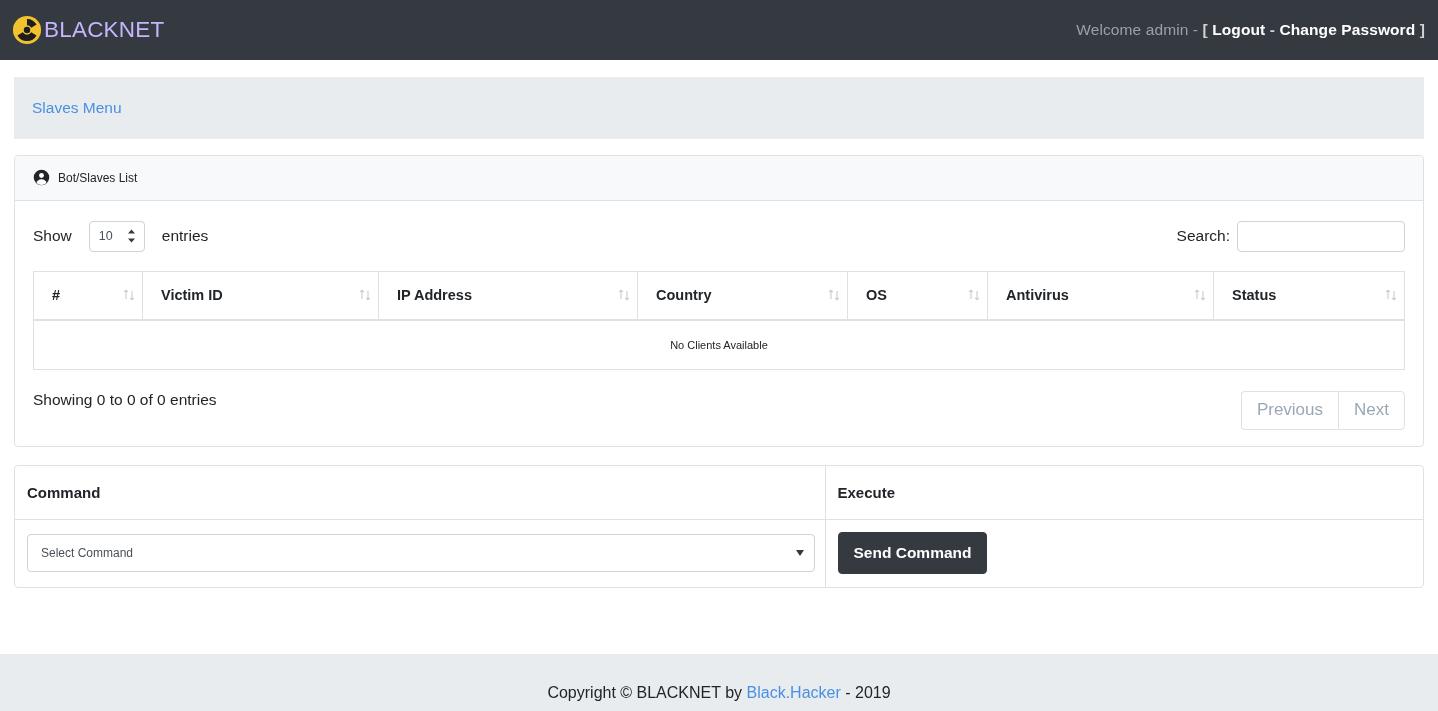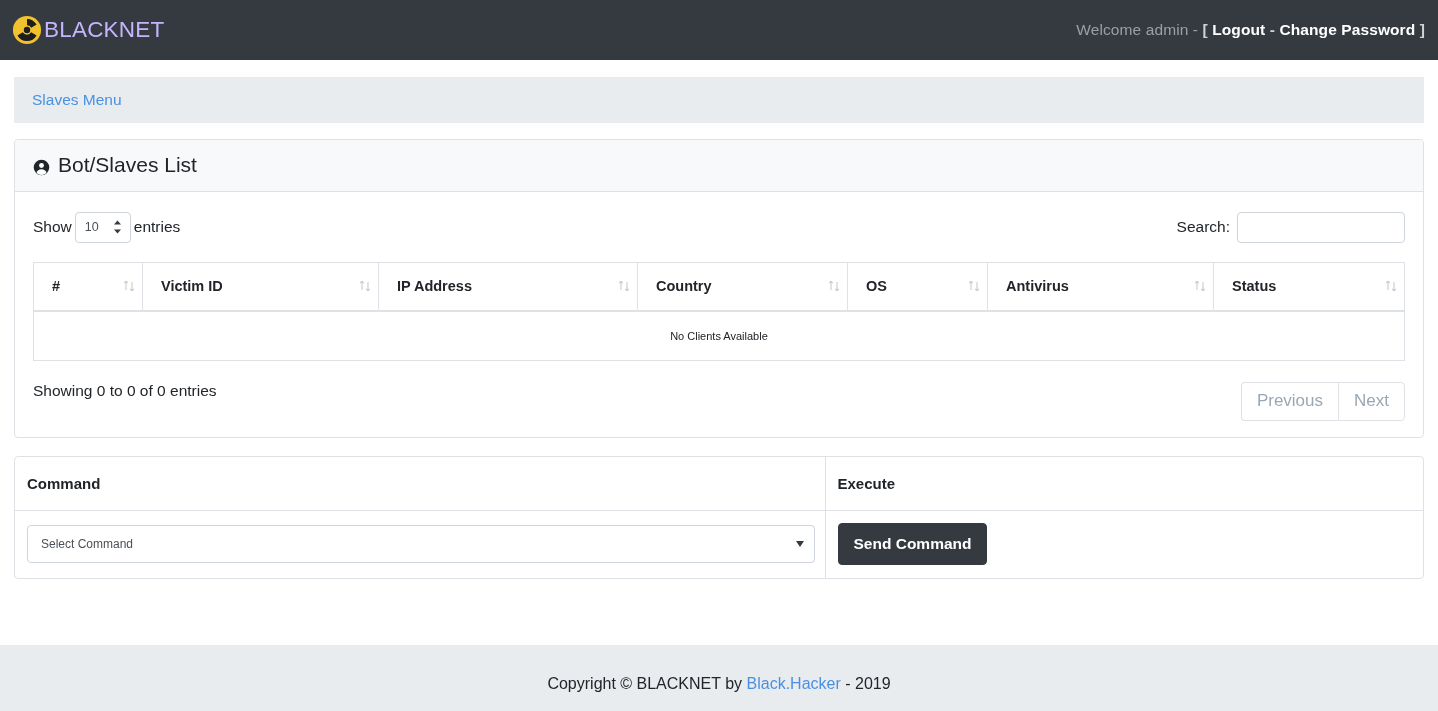--- a/index.html
+++ b/index.html
@@ -57,21 +57,21 @@
   .nav-right .bracket { color: #cfd3d7; font-weight: bold; }
 
   
   .breadcrumb-wrap {
     padding: 17px 14px 0 14px;
     background: #ffffff;
   }
   .breadcrumb {
     background: #e9ecef;
     border-radius: 0;
-    height: 46px;
+    height: 62px;
     display: flex;
     align-items: center;
     padding: 0 18px;
   }
   .breadcrumb a {
     color: #4a90e2;
     text-decoration: none;
     font-size: 15.5px;
   }
 
@@ -86,39 +86,39 @@
     border-radius: 4px;
     background: #ffffff;
   }
   .card-header {
     background: #f8f9fa;
     border-bottom: 1px solid #dee2e6;
     padding: 13px 18px 14px 18px;
     display: flex;
     align-items: center;
     gap: 8px;
-    font-size: 21px;
+    font-size: 12px;
     color: #212529;
     border-radius: 4px 4px 0 0;
   }
   .user-icon { width: 17px; height: 17px; display: block; }
   .card-body { padding: 14px 18px 16px 18px; }
 
   
   .dt-top {
     display: flex;
     align-items: center;
     justify-content: space-between;
     height: 42px;
     margin-bottom: 14px;
   }
   .dt-length {
     display: flex;
     align-items: center;
-    gap: 3px;
+    gap: 17px;
     font-size: 15.5px;
     color: #212529;
   }
   .length-select {
     position: relative;
     width: 56px;
     height: 31px;
     border: 1px solid #ced4da;
     border-radius: 4px;
     background: #ffffff;

